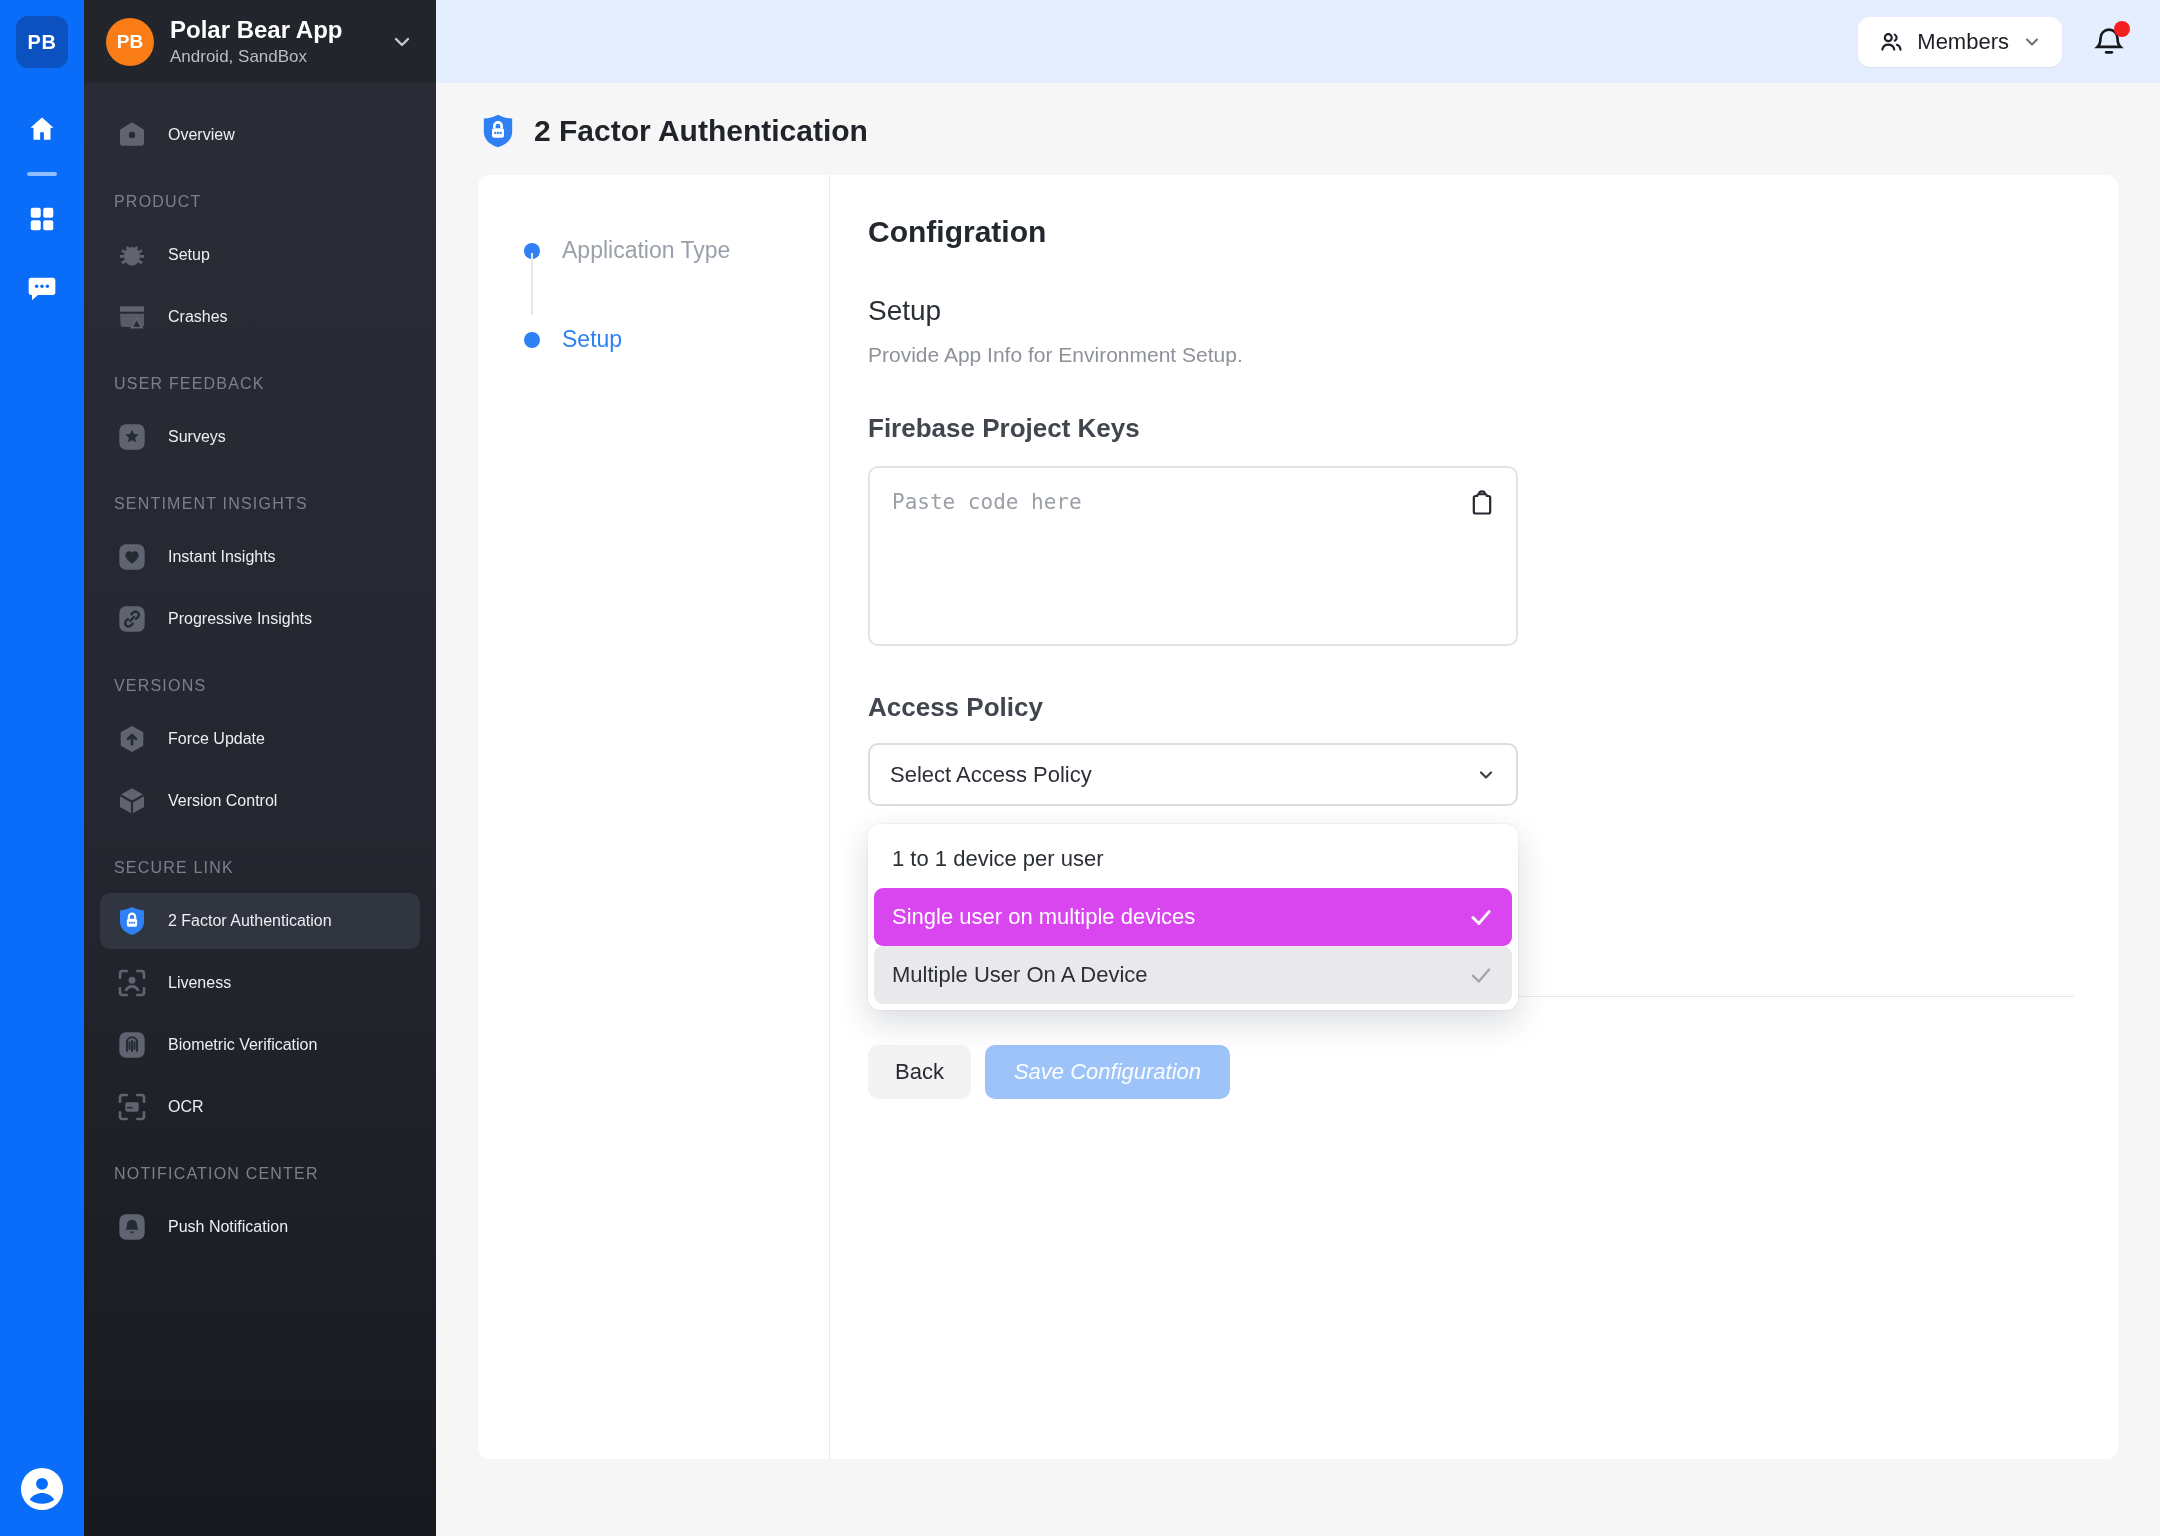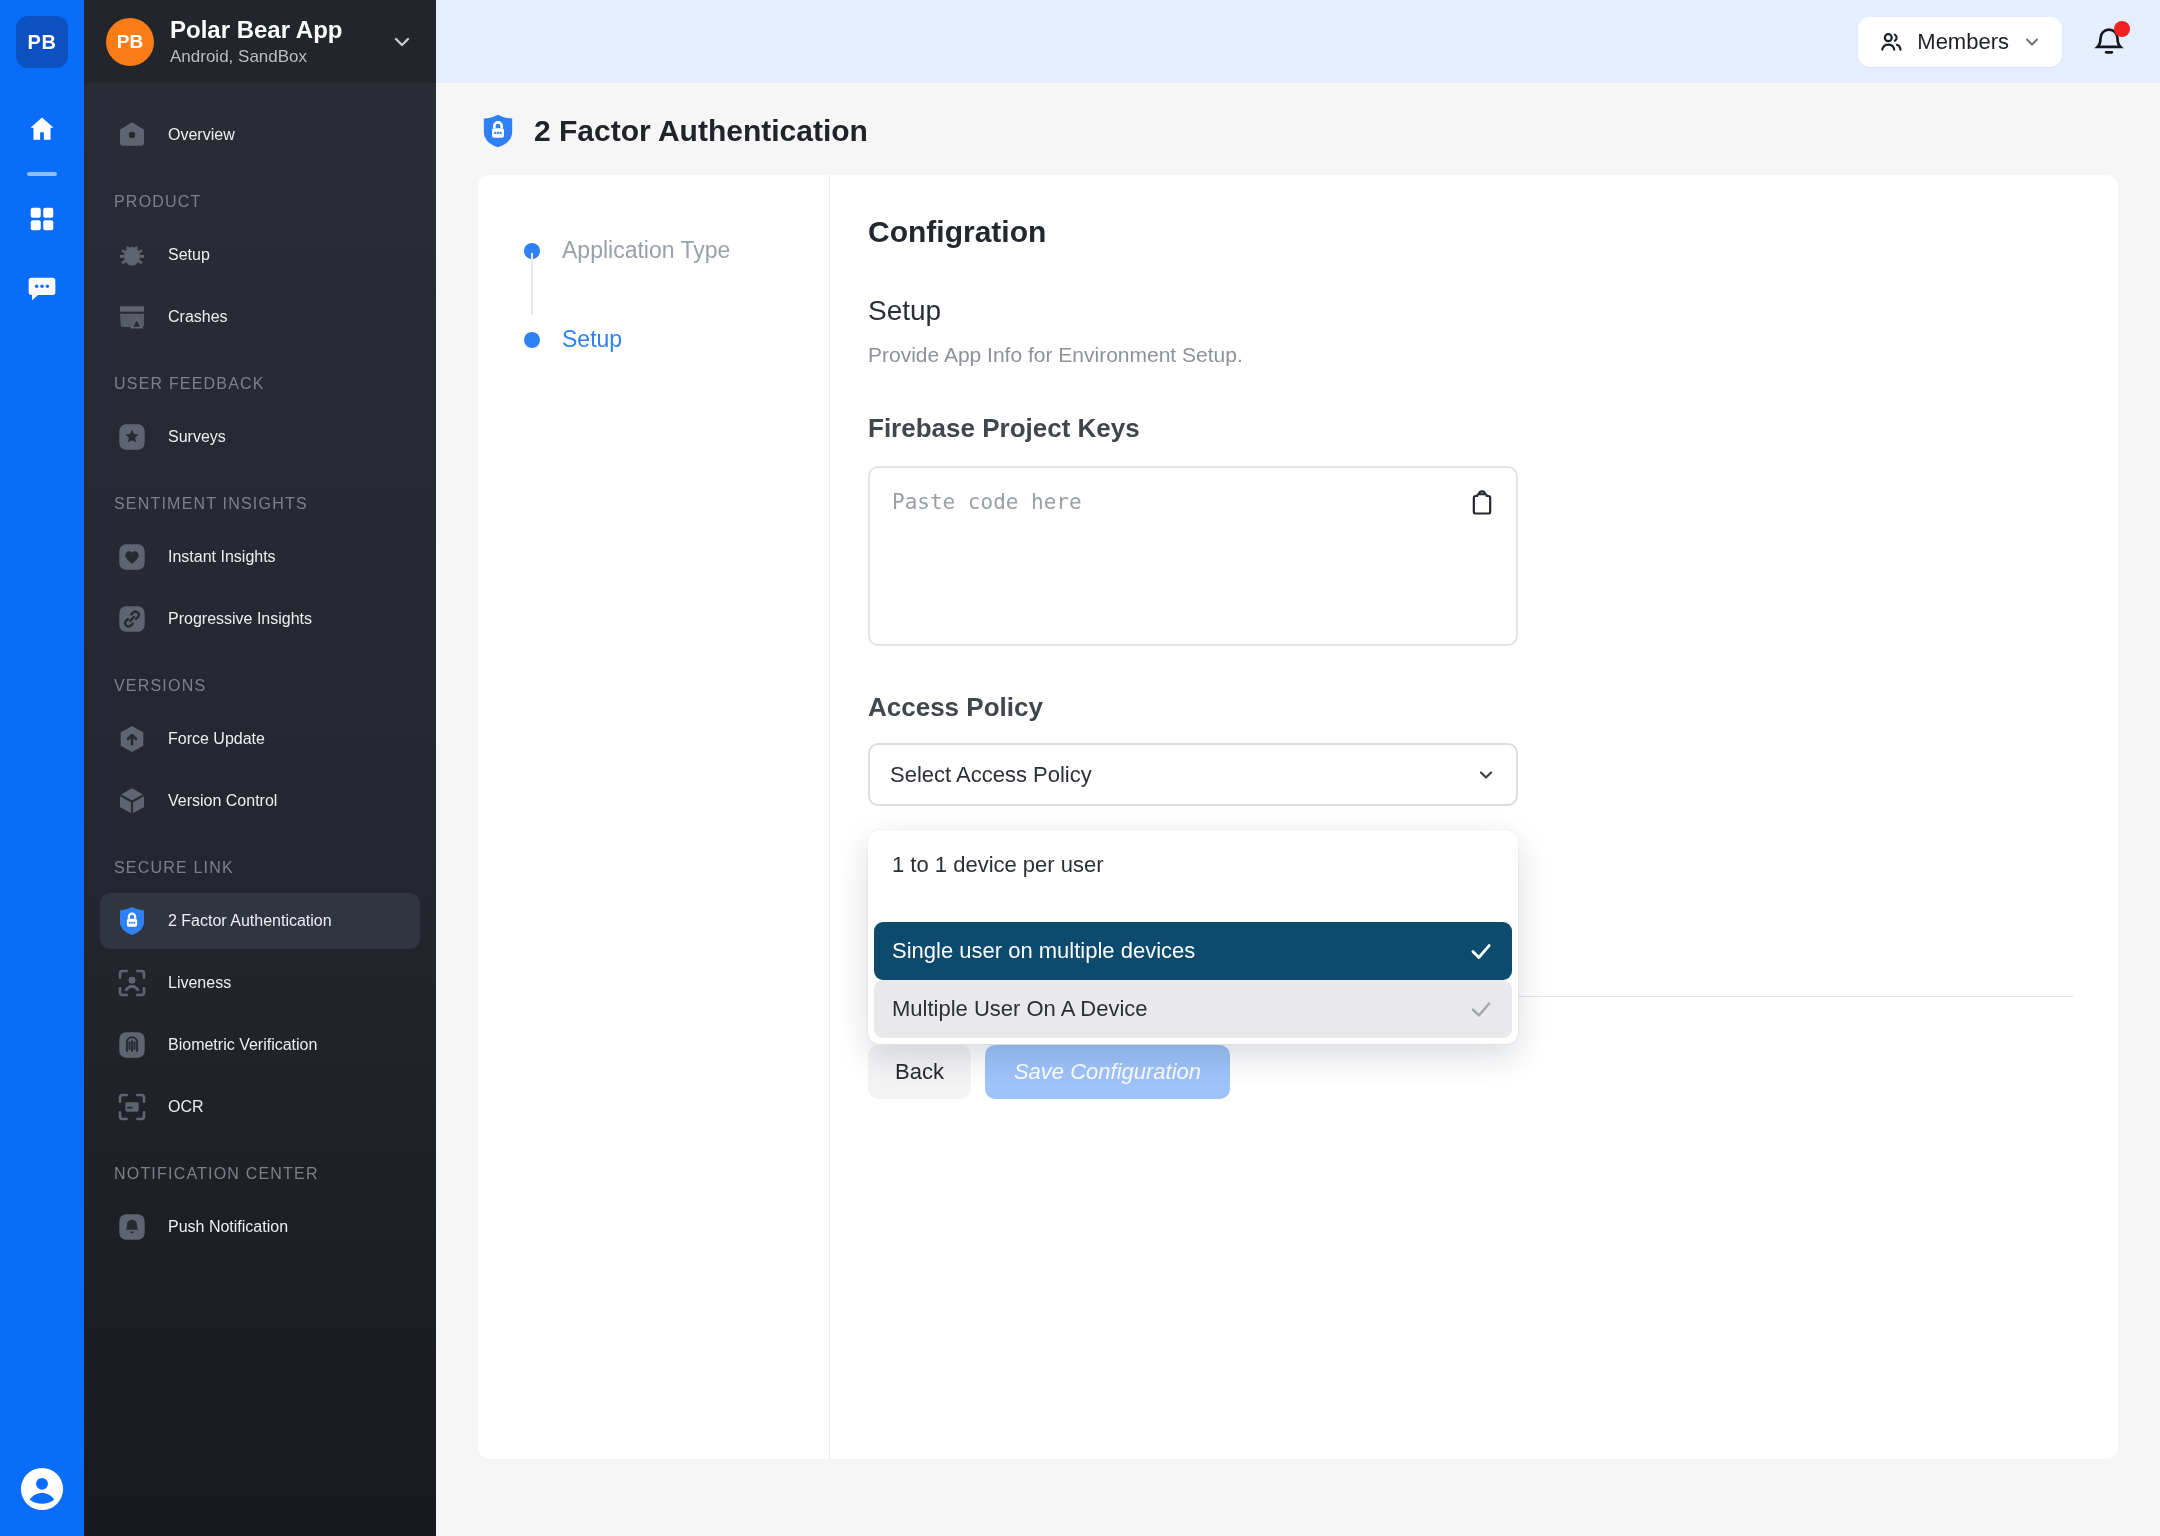--- a/index.html
+++ b/index.html
@@ -56,24 +56,24 @@
   .config-heading { font-size:30px; font-weight:700; color:#23272e; }
   .setup-title { margin-top:46px; font-size:28px; font-weight:500; color:#2a2e35; }
   .setup-sub { margin-top:16px; font-size:21px; color:#8d9198; }
   .field-label { margin-top:46px; font-size:26px; font-weight:600; color:#41464e; }
   .code-box { margin-top:22px; width:650px; height:180px; border:2px solid #e3e4e7; border-radius:10px; position:relative; background:#fff; }
   .code-placeholder { position:absolute; top:22px; left:22px; font-family:"DejaVu Sans Mono", monospace; font-size:21px; color:#9aa0a6; }
   .copy-btn { position:absolute; top:20px; right:20px; color:#26292f; cursor:pointer; background:none; border:none; padding:0; }
   .select-box { margin-top:20px; width:650px; height:63px; border:2px solid #dcdde0; border-radius:10px; display:flex; align-items:center; padding:0 20px; font-size:22px; color:#2b2f36; cursor:pointer; background:#fff; }
   .select-box .chev { margin-left:auto; color:#3a3f46; }
   .dd-anchor { position:relative; width:650px; height:0; }
-  .dd-panel { position:absolute; top:24px; left:0; width:650px; background:#fff; border-radius:12px; box-shadow:0 12px 32px rgba(25,35,60,.16), 0 0 0 1px rgba(0,0,0,.03); padding:6px; z-index:5; }
+  .dd-panel { position:absolute; top:18px; left:0; width:650px; background:#fff; border-radius:12px; box-shadow:0 12px 32px rgba(25,35,60,.16), 0 0 0 1px rgba(0,0,0,.03); padding:6px; z-index:5; }
   .dd-opt { height:58px; border-radius:9px; display:flex; align-items:center; padding:0 18px; font-size:22px; color:#2b2f36; cursor:pointer; }
   .dd-opt .check { margin-left:auto; display:flex; }
-  .dd-opt.selected { background:#0c4a6e; color:#fff;margin-top:28px; }
+  .dd-opt.selected { background:#d946ef; color:#fff; }
   .dd-opt.selected .check { color:#fff; }
   .dd-opt.hovered { background:#e9e9eb; }
   .dd-opt.hovered .check { color:#a1a5ac; }
   .form-divider { margin-top:190px; border:none; border-top:1px solid #e7e7e9; width:100%; }
   .btn-row { margin-top:48px; display:flex; gap:14px; }
   .btn { border:none; border-radius:10px; height:54px; font-size:22px; cursor:pointer; font-family:inherit; }
   .btn-back { background:#f3f3f4; color:#26292f; padding:0 27px; }
   .btn-save { background:#9ec3f9; color:rgba(255,255,255,.97); padding:0 29px; cursor:default;font-style:italic; }
 
   svg { display:block; }

